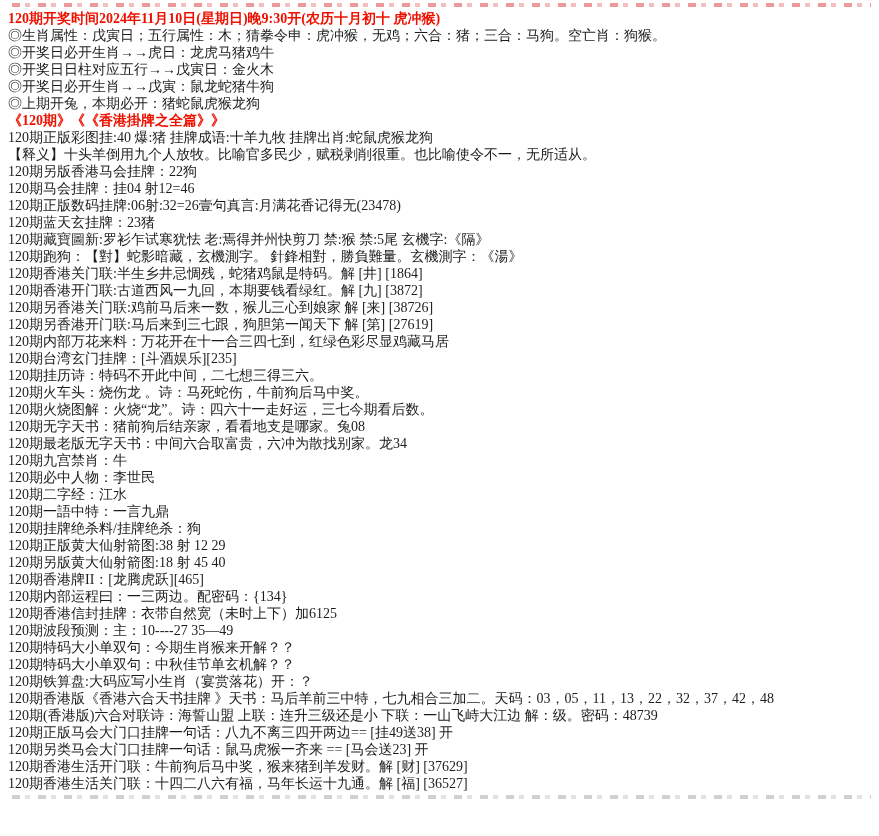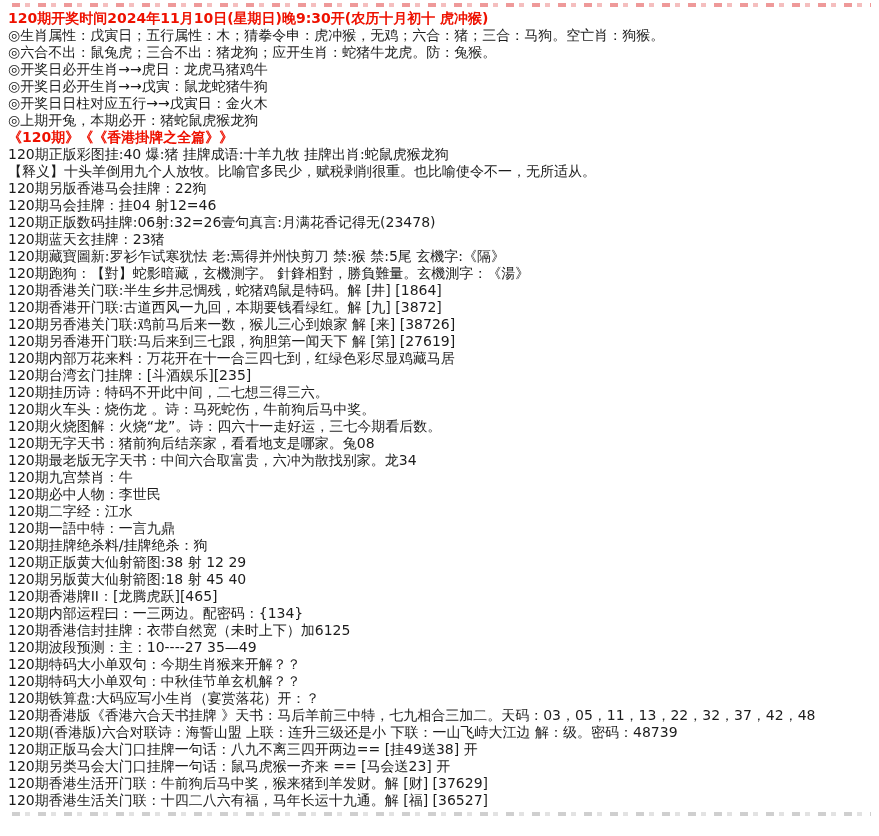--- a/index.html
+++ b/index.html
@@ -16,35 +16,35 @@
   }
   .clip-strip.bottom{
     margin-top:3px;
     background:repeating-linear-gradient(90deg,rgba(160,160,160,.5) 0 8px,transparent 8px 13px,rgba(160,160,160,.3) 13px 18px,transparent 18px 26px);
   }
   .line{
     white-space:nowrap;
     height:17px;line-height:17px;
     font-size:14px;
     letter-spacing:0;
+    font-family:Liberation Serif, serif;
   }
   .line.red{color:#ee1100;font-weight:bold;}
 </style>
 </head>
 <body>
 
 <div class="doc">
   <div class="clip-strip top"></div>
 
   <div class="line red">120期开奖时间2024年11月10日(星期日)晚9:30开(农历十月初十 虎冲猴)</div>
   <div class="line">◎生肖属性：戊寅日；五行属性：木；猜拳令申：虎冲猴，无鸡；六合：猪；三合：马狗。空亡肖：狗猴。</div>
-  <div class="line">◎六合不出：鼠兔虎；三合不出：猪龙狗；应开生肖：蛇猪牛龙虎。防：兔猴。</div>
   <div class="line">◎开奖日必开生肖→→虎日：龙虎马猪鸡牛</div>
+  <div class="line">◎开奖日日柱对应五行→→戊寅日：金火木</div>
   <div class="line">◎开奖日必开生肖→→戊寅：鼠龙蛇猪牛狗</div>
-  <div class="line">◎开奖日日柱对应五行→→戊寅日：金火木</div>
   <div class="line">◎上期开兔，本期必开：猪蛇鼠虎猴龙狗</div>
   <div class="line red">《120期》《《香港掛牌之全篇》》</div>
   <div class="line">120期正版彩图挂:40 爆:猪 挂牌成语:十羊九牧 挂牌出肖:蛇鼠虎猴龙狗</div>
   <div class="line">【释义】十头羊倒用九个人放牧。比喻官多民少，赋税剥削很重。也比喻使令不一，无所适从。</div>
   <div class="line">120期另版香港马会挂牌：22狗</div>
   <div class="line">120期马会挂牌：挂04 射12=46</div>
   <div class="line">120期正版数码挂牌:06射:32=26壹句真言:月满花香记得无(23478)</div>
   <div class="line">120期蓝天玄挂牌：23猪</div>
   <div class="line">120期藏寶圖新:罗衫乍试寒犹怯 老:焉得并州快剪刀 禁:猴 禁:5尾 玄機字:《隔》</div>
   <div class="line">120期跑狗：【對】蛇影暗藏，玄機測字。 針鋒相對，勝負難量。玄機測字：《湯》</div>

